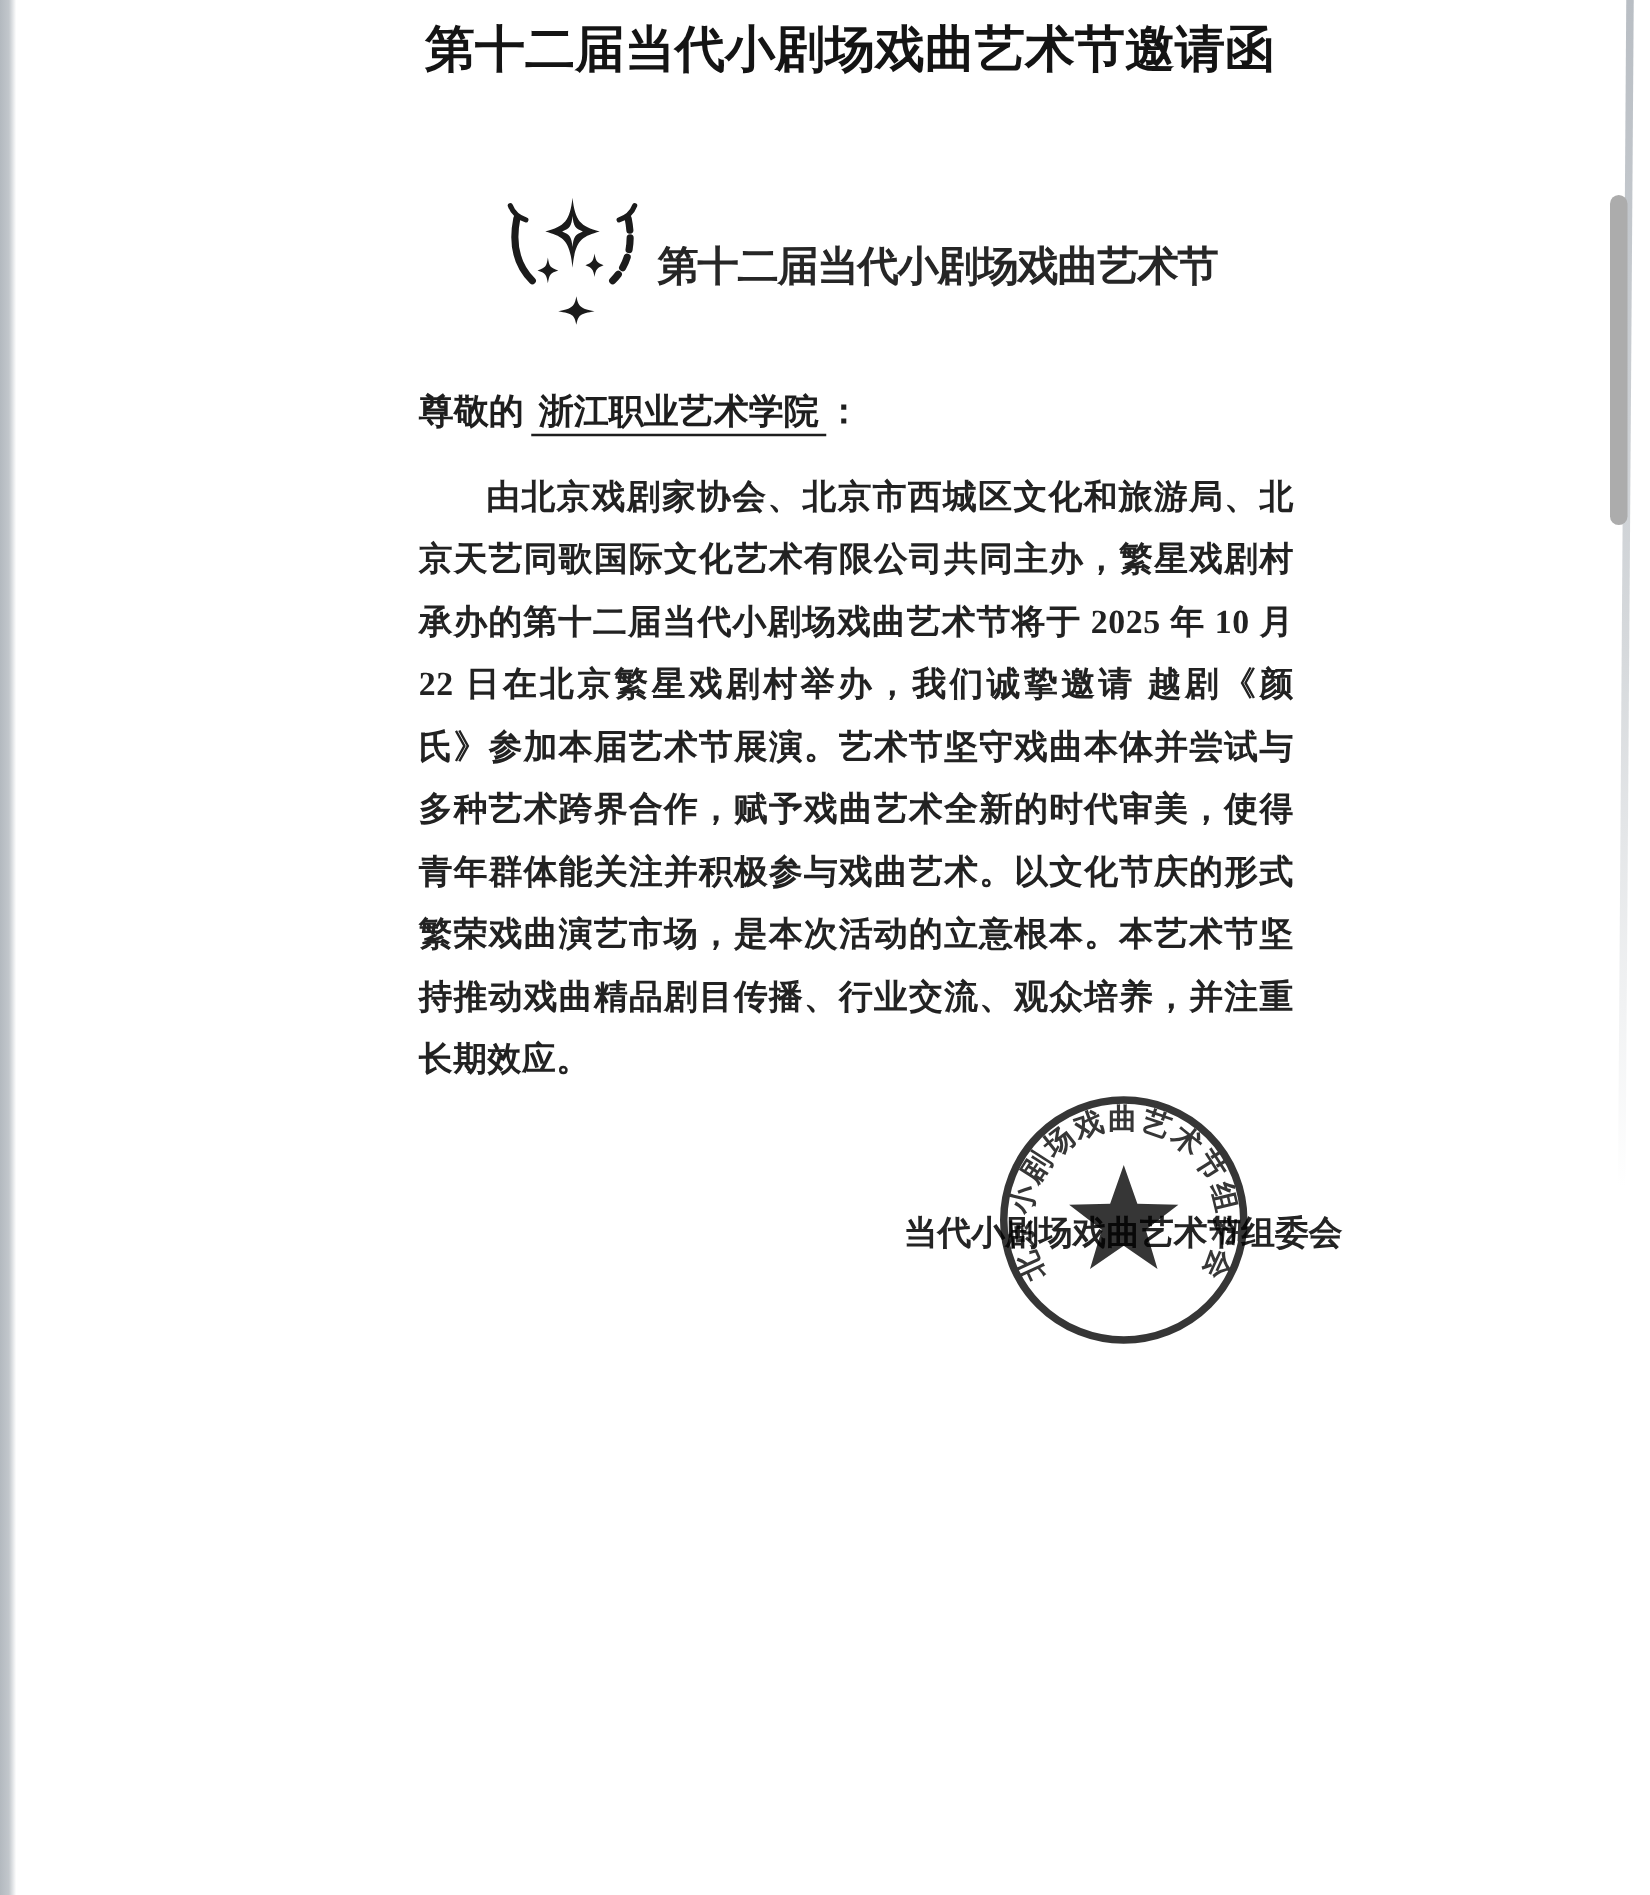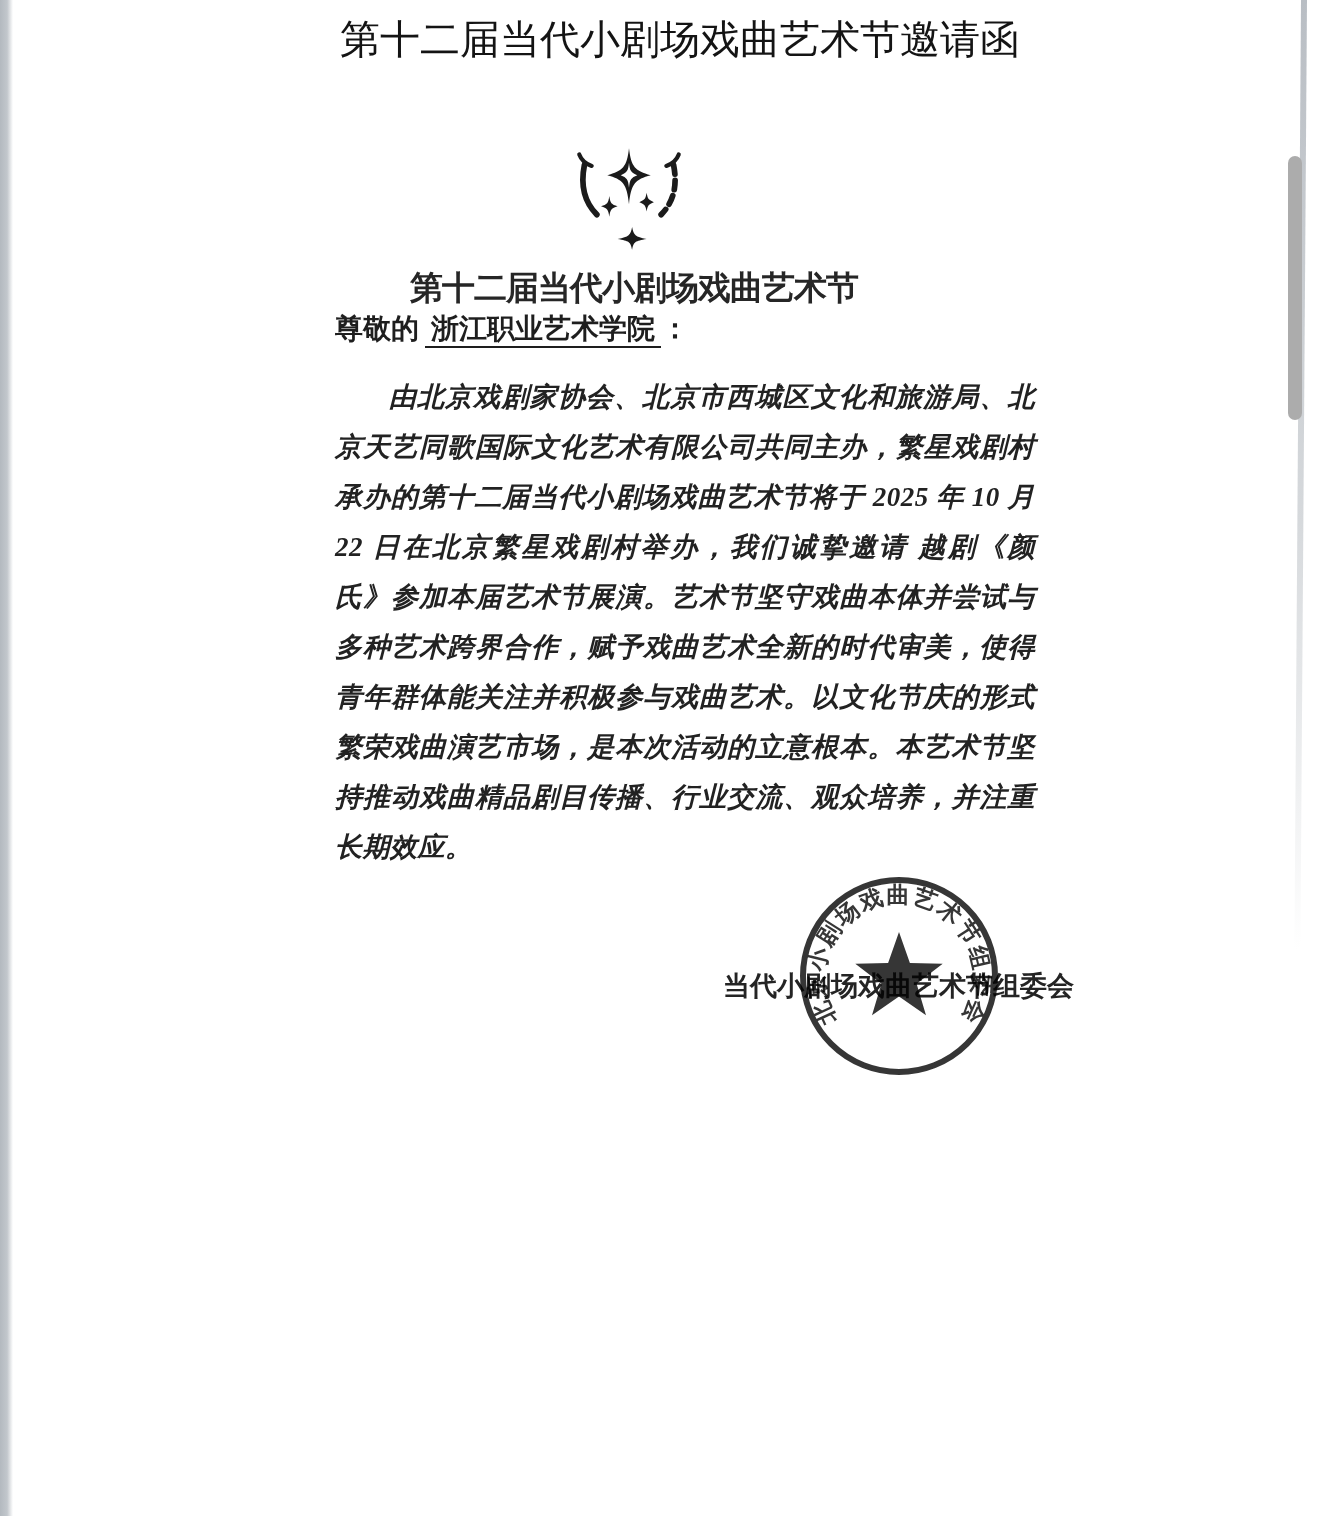--- a/index.html
+++ b/index.html
@@ -28,27 +28,27 @@
 
   
   .scroll-thumb {
     position: absolute; left: 1288px; top: 156px; width: 14px; height: 264px;
     background: #acacac; border-radius: 7px;
   }
 
   .doc-title {
     position: absolute; left: 335px; top: 12px; width: 690px;
     text-align: center;
-    font-size: 40px; font-weight: 400; color: #141414;
+    font-size: 40px; font-weight: 700; color: #141414;
     letter-spacing: 0px; white-space: nowrap;
   }
 
   .logo-row {
-    position: absolute; left: 400px; top: 140px; height: 118px;
-    display: flex; align-items: center; flex-direction: column;
+    position: absolute; left: 400px; top: 150px; height: 118px;
+    display: flex; align-items: center;
   }
   .logo-mark { width: 116px; height: 114px; }
   .logo-text {
     font-family: "Liberation Sans", sans-serif;
     font-size: 33px; font-weight: 700; color: #262626;
     letter-spacing: -1px; margin-left: 10px; margin-top: 8px;
     white-space: nowrap;
   }
 
   .salutation {
@@ -57,21 +57,21 @@
   }
   .salutation .recipient {
     border-bottom: 2px solid #1e1e1e;
     padding: 0 6px 2px 6px; margin-left: 6px;
   }
 
   .body-text {
     position: absolute; left: 335px; top: 372px; width: 700px;
     font-size: 27px; font-weight: 600; color: #222222;
     line-height: 50px; letter-spacing: 0.5px;
-    text-align: justify; text-indent: 2em; font-style: italic;
+    text-align: justify; text-indent: 2em;
   }
   .body-text .hl { font-weight: 800; }
 
   .signature {
     position: absolute; left: 723px; top: 968px;
     font-size: 27px; font-weight: 600; color: #242424; white-space: nowrap;
     z-index: 1;
   }
 
   .stamp {

